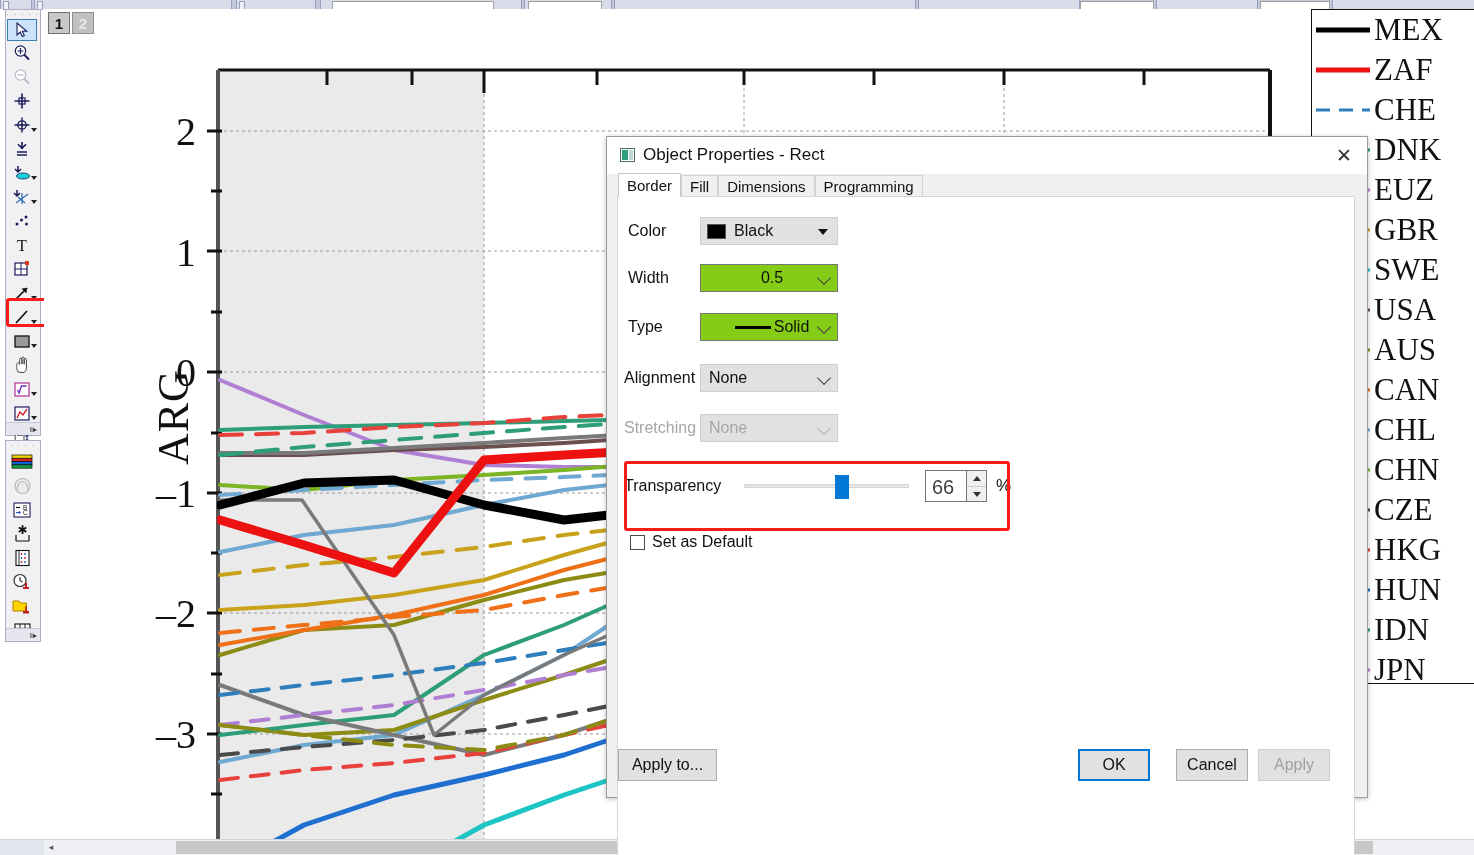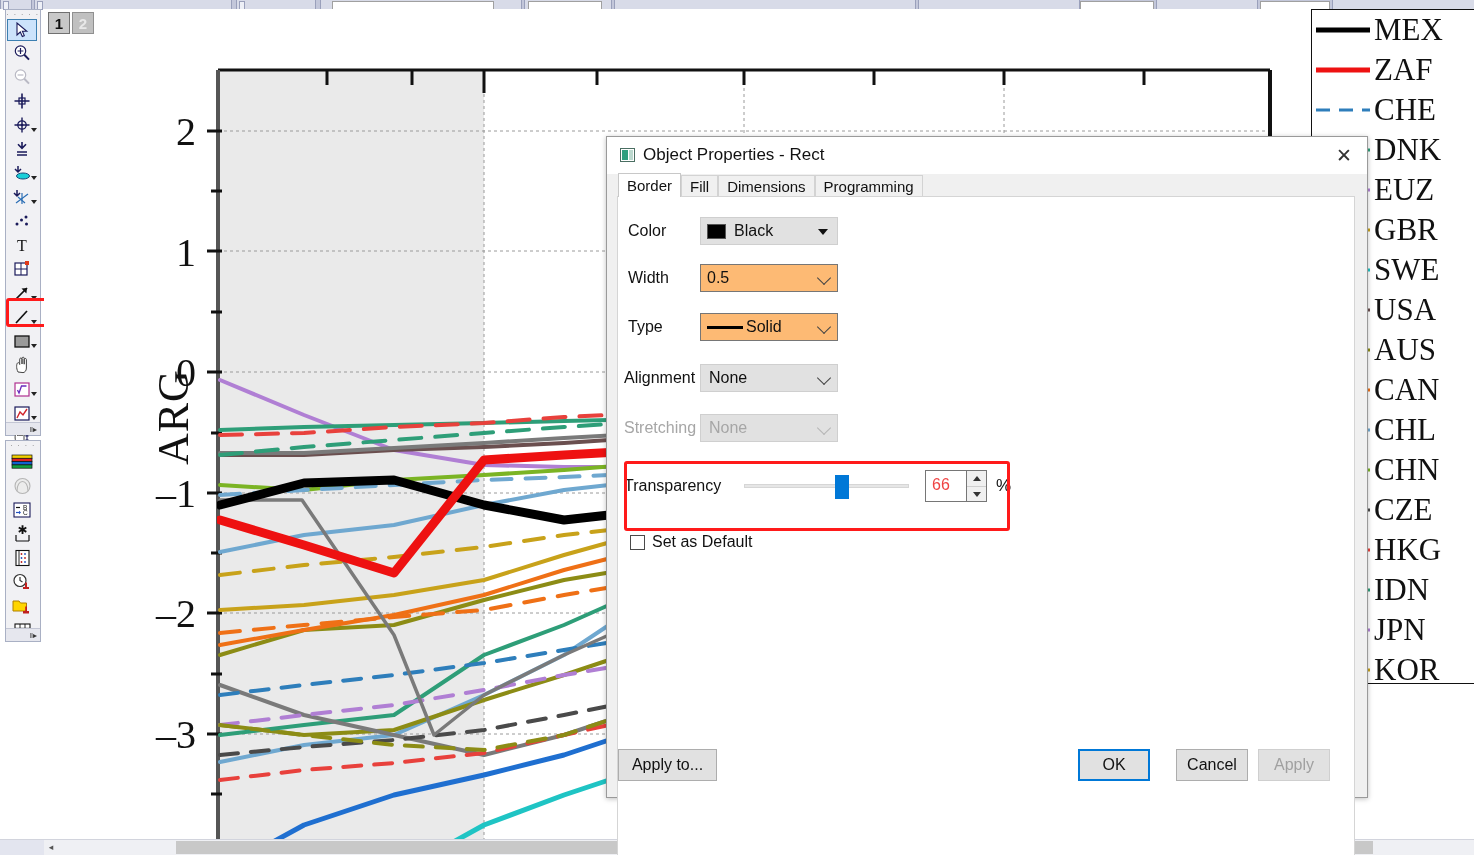--- a/index.html
+++ b/index.html
@@ -69,34 +69,34 @@
   .dtab.active{background:#ffffff;height:24px;line-height:23px;border-color:#c8c8c8;position:relative;z-index:3;}
 
   .panel{position:absolute;left:10px;top:59px;width:738px;height:680px;background:#ffffff;border:1px solid #d5d5d5;box-sizing:border-box;}
 
   .frow{position:absolute;left:10px;height:20px;display:flex;align-items:center;}
   .flabel{font-size:16px;color:#111;width:72px;flex:0 0 72px;}
   .flabel.dim{color:#a6a6a6;}
   .combo{width:138px;height:28px;box-sizing:border-box;display:flex;align-items:center;position:relative;font-size:16px;color:#111;}
   .combo.grey{background:#e1e1e1;border:1px solid #cfcfcf;padding-left:8px;align-items:center;}
   .combo.grey.dis{color:#a6a6a6;}
-  .combo.white{background:#fdba74;border:1px solid #767676;padding-left:6px;}
+  .combo.white{background:#84cc16;border:1px solid #767676;padding-left:6px;justify-content:center;}
   .combo .arr{position:absolute;right:9px;top:11px;width:0;height:0;border-left:5px solid transparent;border-right:5px solid transparent;border-top:6px solid #111;}
   .combo .chev{position:absolute;right:8px;top:8px;width:9px;height:9px;border-right:1.6px solid #444;border-bottom:1.6px solid #444;transform:rotate(45deg);}
   .combo .chev.dis{border-color:#b5b5b5;}
   .sw{width:19px;height:15px;background:#000;margin-right:8px;border:1px solid #555;box-sizing:border-box;}
   .lineprev{width:36px;height:0;border-top:3px solid #000;margin-right:3px;}
 
   .hl{position:absolute;border:3px solid #ff1a1a;border-radius:3px;box-sizing:border-box;}
 
   .slider{position:relative;width:165px;height:26px;margin-left:12px;}
   .slider .track{position:absolute;left:0;top:11px;width:165px;height:4px;background:#e6e6e6;border:1px solid #d6d6d6;box-sizing:border-box;}
   .slider .thumb{position:absolute;left:98px;top:2px;width:14px;height:24px;background:#0078d7;}
   .spin{position:relative;width:42px;height:32px;background:#fff;border:1px solid #767676;box-sizing:border-box;
-     font-size:16px;color:#ef4444;padding:5px 0 0 6px;}
+     font-size:20px;color:#404040;padding:5px 0 0 6px;}
   .spinbtns{width:20px;height:32px;border:1px solid #767676;border-left:none;box-sizing:border-box;background:#f0f0f0;}
   .spinbtns div{height:15px;display:flex;align-items:center;justify-content:center;}
   .spinbtns .up{border-bottom:1px solid #cfcfcf;}
   .tri-u{width:0;height:0;border-left:4px solid transparent;border-right:4px solid transparent;border-bottom:5px solid #333;}
   .tri-d{width:0;height:0;border-left:4px solid transparent;border-right:4px solid transparent;border-top:5px solid #333;}
 
   .chkrow{position:absolute;left:20px;top:520px;display:flex;align-items:center;}
   .chkbox{width:15px;height:15px;border:1px solid #4a4a4a;background:#fff;margin-right:7px;box-sizing:border-box;}
   .chklabel{font-size:16px;color:#111;}
 
@@ -552,20 +552,26 @@
           <span class="legtxt">CZE</span>
         </div>
         <div class="legrow">
           <svg class="legkey" viewBox="0 0 62 40">
             <line x1="4" y1="20" x2="58" y2="20" stroke="#e8413c" stroke-width="3"></line>
           </svg>
           <span class="legtxt">HKG</span>
         </div>
         <div class="legrow">
           <svg class="legkey" viewBox="0 0 62 40">
+            <line x1="4" y1="20" x2="58" y2="20" stroke="#1f6fd0" stroke-width="3"></line>
+          </svg>
+          <span class="legtxt">HUN</span>
+        </div>
+        <div class="legrow">
+          <svg class="legkey" viewBox="0 0 62 40">
             <line x1="4" y1="20" x2="58" y2="20" stroke="#2e9e78" stroke-width="3"></line>
           </svg>
           <span class="legtxt">IDN</span>
         </div>
         <div class="legrow">
           <svg class="legkey" viewBox="0 0 62 40">
             <line x1="4" y1="20" x2="58" y2="20" stroke="#b07fd4" stroke-width="3"></line>
           </svg>
           <span class="legtxt">JPN</span>
         </div>

